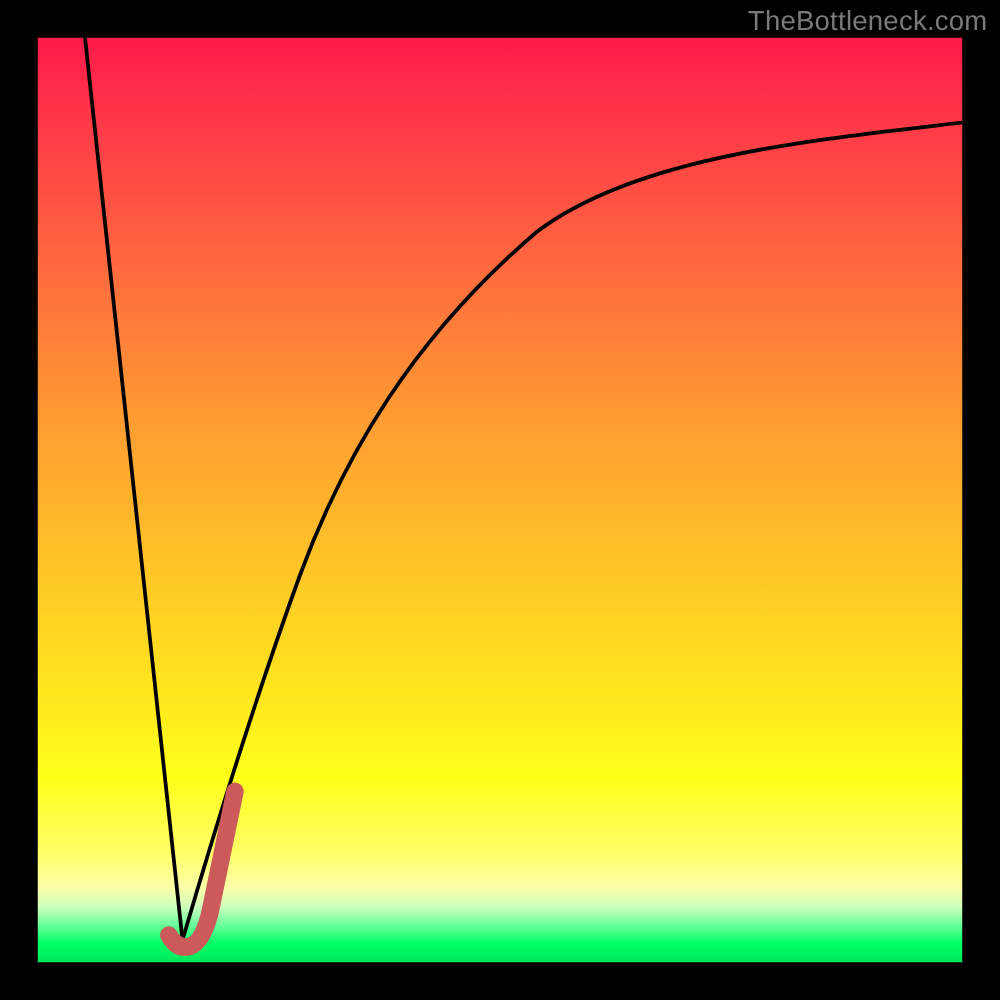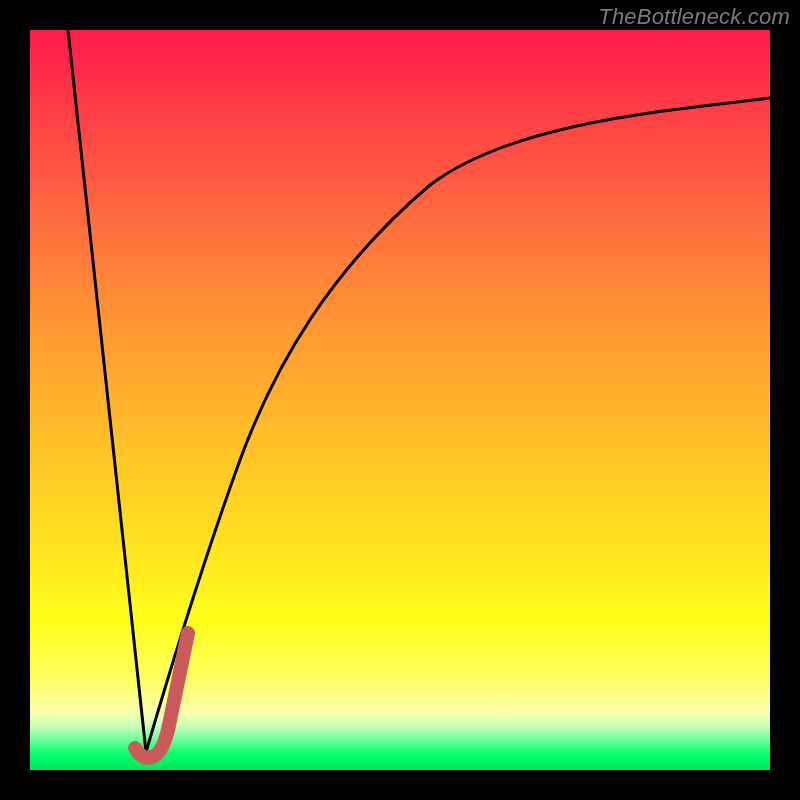--- a/index.html
+++ b/index.html
@@ -11,21 +11,20 @@
     overflow: hidden;
     font-family: Arial, Helvetica, sans-serif;
   }
   .frame {
     position: absolute;
     top: 0;
     left: 0;
     width: 800px;
     height: 800px;
     background: #000;
-    font-style: italic;
   }
   .plot-area {
     position: absolute;
     top: 30px;
     left: 30px;
     width: 740px;
     height: 740px;
     overflow: hidden;
   }
   .gradient {

